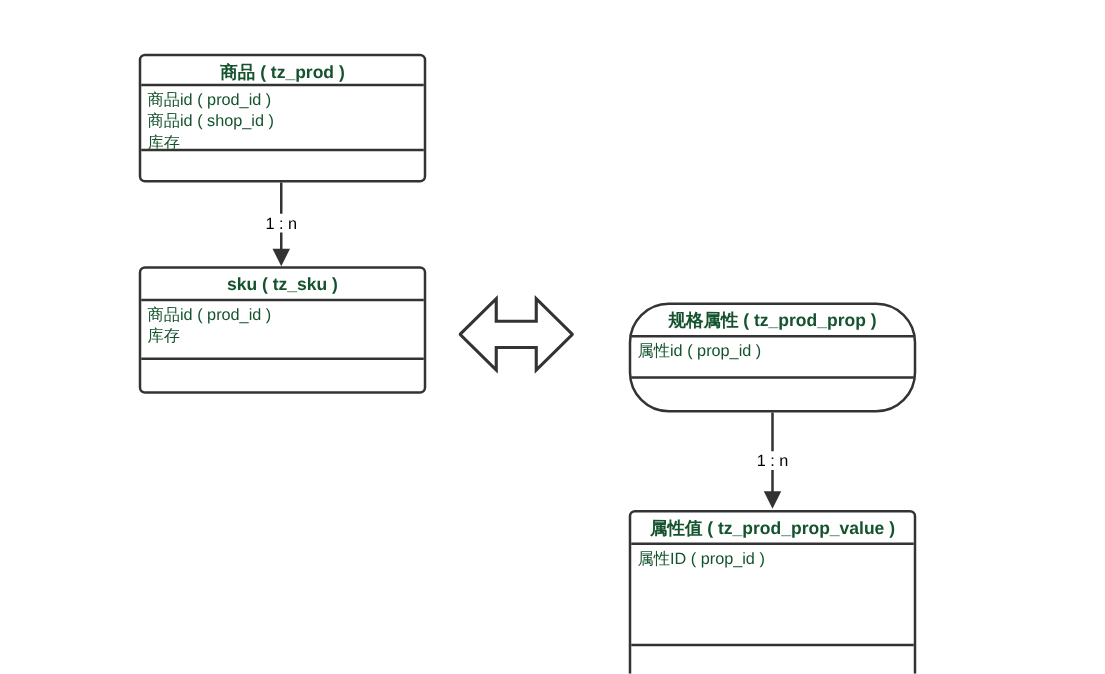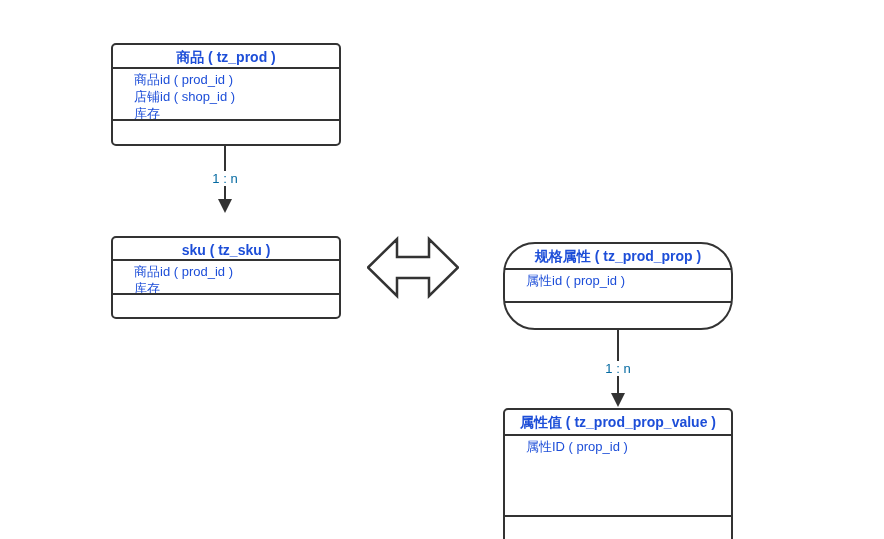--- a/index.html
+++ b/index.html
@@ -17,36 +17,36 @@
   }
   
   .etable {
     position: absolute;
     box-sizing: border-box;
     border: 2px solid #333333;
     border-radius: 5px;
     background: #ffffff;
     display: flex;
     flex-direction: column;
-    color: #1d4ed8;
+    color: #14532d;
   }
   .ehead {
     box-sizing: border-box;
     height: 26px;
     border-bottom: 2px solid #333333;
     font-size: 14px;
     font-weight: bold;
     text-align: center;
     line-height: 24px;
     white-space: nowrap;
     overflow: hidden;
   }
   .ebody {
     flex: 1 1 auto;
-    padding: 2px 0 0 21px;
+    padding: 2px 0 0 5px;
     overflow: hidden;
   }
   .efield {
     font-size: 13px;
     line-height: 17px;
     white-space: nowrap;
   }
   .efoot {
     box-sizing: border-box;
     height: 27px;
@@ -65,49 +65,49 @@
     border-left: 7px solid transparent;
     border-right: 7px solid transparent;
     border-top: 14px solid #333333;
   }
   .conn-label {
     position: absolute;
     transform: translateX(-50%);
     background: #ffffff;
     padding: 0 3px;
     font-size: 13px;
-    color: #0369a1;
+    color: #000000;
     white-space: nowrap;
   }
   .double-arrow {
     position: absolute;
     left: 367px;
     top: 236px;
   }
 </style>
 </head>
 <body>
 
 <div id="canvas">
 
   <div class="etable" style="left:111px; top:43px; width:230px; height:103px;">
     <div class="ehead">商品 ( tz_prod )</div>
     <div class="ebody">
       <div class="efield">商品id ( prod_id )</div>
-      <div class="efield">店铺id ( shop_id )</div>
+      <div class="efield">商品id ( shop_id )</div>
       <div class="efield">库存</div>
     </div>
     <div class="efoot"></div>
   </div>
 
   <div class="vline" style="left:224px; top:146px; height:54px;"></div>
   <div class="arrowhead-down" style="left:218px; top:199px;"></div>
   <div class="conn-label" style="left:225px; top:171px;">1 : n</div>
 
-  <div class="etable" style="left:111px; top:213px; width:230px; height:83px;margin-top:23px;">
+  <div class="etable" style="left:111px; top:213px; width:230px; height:102px;">
     <div class="ehead">sku ( tz_sku )</div>
     <div class="ebody">
       <div class="efield">商品id ( prod_id )</div>
       <div class="efield">库存</div>
     </div>
     <div class="efoot"></div>
   </div>
 
   <svg class="double-arrow" width="92" height="63" viewBox="0 0 92 63">
     <polygon points="1,31.5 30,3 30,21 62,21 62,3 91,31.5 62,60 62,42 30,42 30,60" fill="#ffffff" stroke="#333333" stroke-width="2.5" stroke-linejoin="miter"></polygon>

